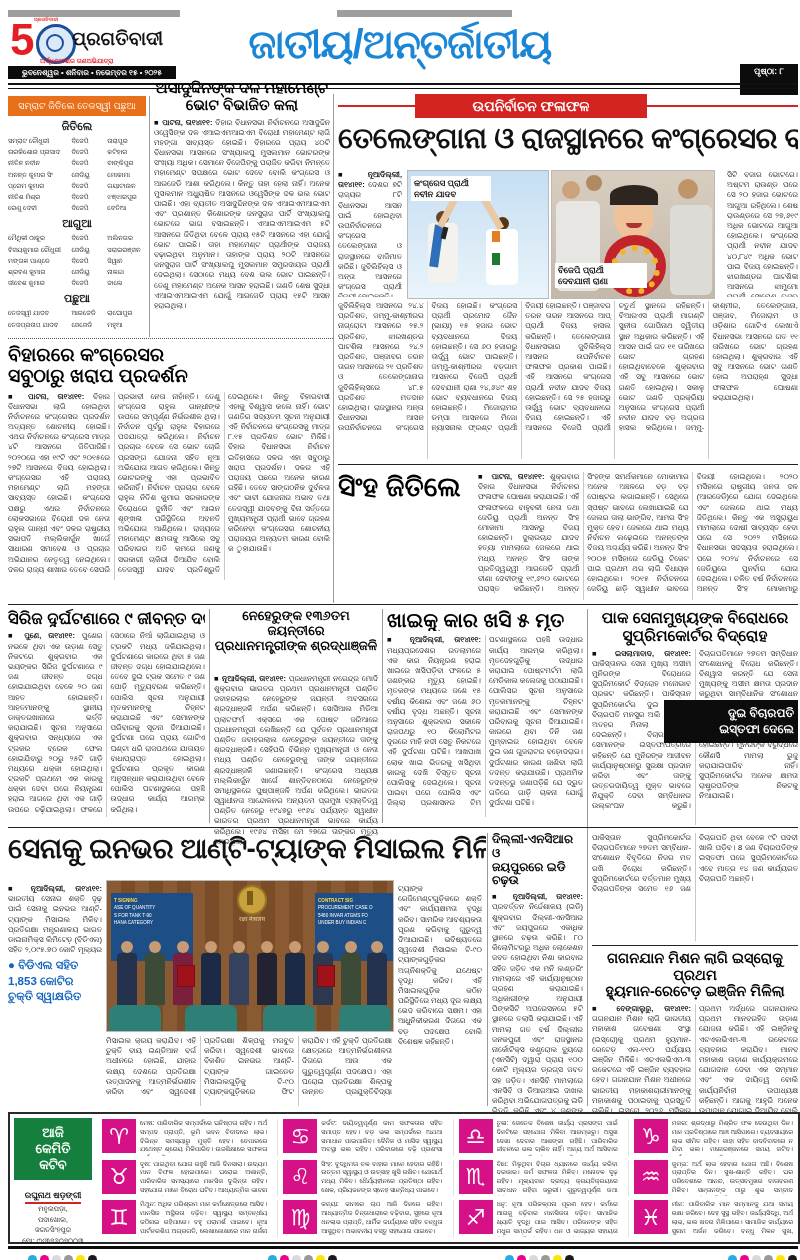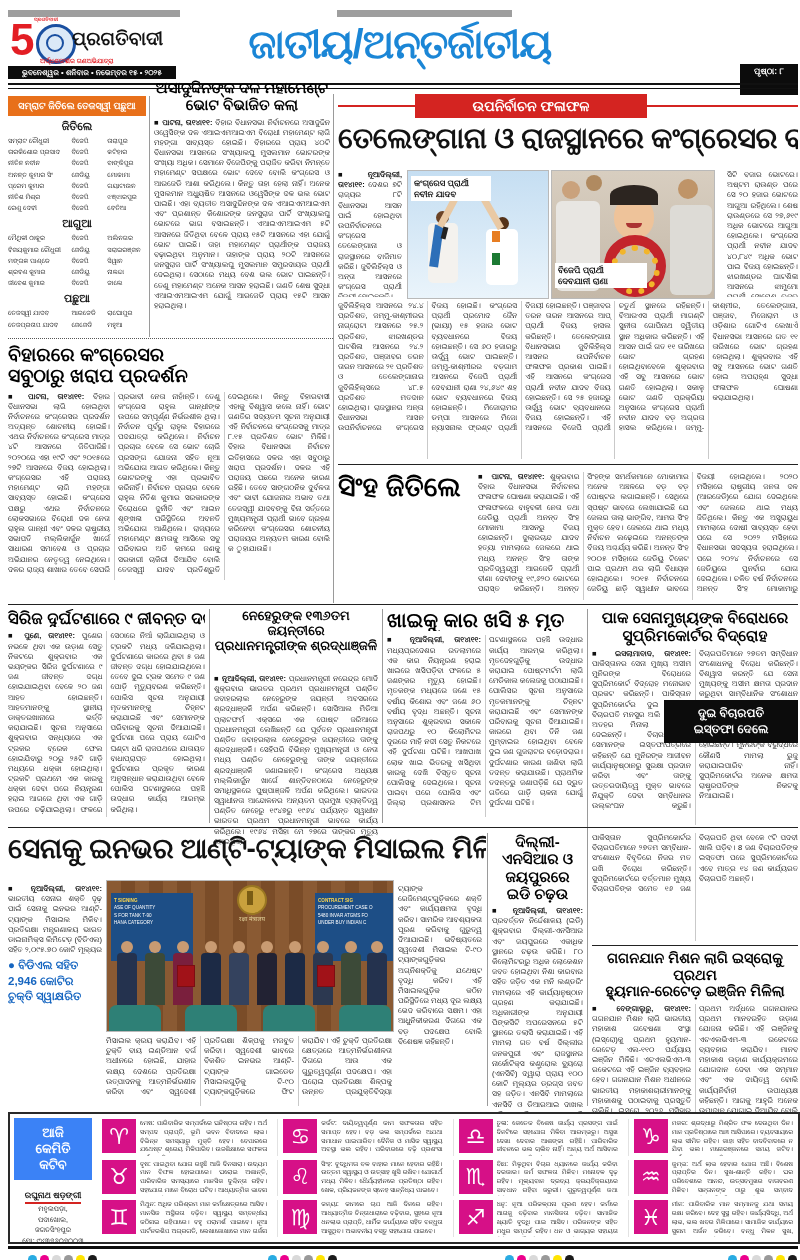--- a/index.html
+++ b/index.html
@@ -15,45 +15,45 @@
   .vr{position:absolute;width:0;border-left:1px solid #9a9a9a}
   .hr1{position:absolute;height:0;border-top:1px solid #222}
   .hd{font-weight:bold;color:#000;line-height:1.12}
   .graybar{position:absolute;top:10px;height:7px;background:#9e9e9e}
   .datebar{position:absolute;background:#0c0c0c;color:#fff;font-size:7.5px;line-height:13px;text-align:center;font-weight:bold}
   .pagebox{position:absolute;background:#0c0c0c;color:#fff;font-size:8.5px;line-height:15px;text-align:center;font-weight:bold}
   .sect-title{position:absolute;font-size:40px;font-weight:bold;letter-spacing:-1px;text-align:center;white-space:nowrap}
   .logo5{font-size:44px;font-weight:bold;color:#e31e24;line-height:1}
   .logo-ring{position:absolute;left:26px;top:6px;width:34px;height:34px;border:3px solid #1a4fa0;border-radius:50%;background:#dce9f7}
   .logo-ring i{position:absolute;left:7px;top:7px;width:14px;height:14px;border:2px solid #1a4fa0;border-radius:50%}
-  .orangehead{background:#e8701a;color:#fff;font-weight:bold;font-size:9.5px;text-align:center;padding:4px 2px}
+  .orangehead{background:#e8701a;color:#fff;font-weight:normal;font-size:9.5px;text-align:center;padding:4px 2px}
   .res-sec{font-weight:bold;font-size:11px;text-align:center;margin:4px 0 2px}
   .res-row{display:grid;grid-template-columns:46% 26% 28%;font-size:6.6px;line-height:1.7}
   .res-row span{overflow:hidden;white-space:nowrap}
   .redline{position:absolute;height:0;border-top:2px solid #d42421}
   .redbanner{position:absolute;background:#d42421;color:#fff;font-weight:bold;font-size:14px;text-align:center;line-height:24px}
   .bigheadline{position:absolute;font-weight:bold;font-size:29px;white-space:nowrap;overflow:hidden;letter-spacing:-0.5px}
   .photo{position:absolute;overflow:hidden;border:1px solid #b9b9b9}
   .cap{position:absolute;background:#fff;font-weight:bold;font-size:8.5px;line-height:1.25;padding:2px 3px}
   .ph1{background:linear-gradient(#c5def2,#eaf4fb)}
   .ph2{background:linear-gradient(#d8cec0,#c4b8a8)}
   .ph3{background:repeating-linear-gradient(90deg,#8a5a33 0 14px,#7a4c28 14px 28px)}
   .screen{position:absolute;background:#1d4e86;color:#fff;font-size:4.6px;line-height:1.6;padding:4px 3px;text-align:left;overflow:hidden}
   .emblem{position:absolute;width:26px;height:26px;border-radius:50%;background:#c9a13d;border:2px solid #9a7722}
   .emblem i{position:absolute;left:8px;top:4px;width:6px;height:14px;background:#7a5c14}
   .person{position:absolute;bottom:26px;width:24px;height:64px}
   .person::before{content:"";position:absolute;top:0;left:6px;width:12px;height:12px;border-radius:50%;background:#c99b72}
   .person::after{content:"";position:absolute;top:12px;left:2px;right:2px;bottom:0;background:var(--suit,#1c2a45);border-radius:4px 4px 0 0}
   .chair{position:absolute;bottom:0;width:52px;height:26px;background:#2e8076;border-radius:8px 8px 0 0}
   .folder{position:absolute;width:16px;height:20px;background:#a11218;border:1px solid #7d0d12}
-  .blackbox{position:absolute;background:#0c0c0c;color:#fff;font-weight:bold;font-size:12px;text-align:center;line-height:1.3;padding:6px 4px}
+  .blackbox{position:absolute;background:#0c0c0c;color:#fff;font-weight:bold;font-size:12px;text-align:right;line-height:1.3;padding:6px 4px}
   .bluehl{color:#1565c0;font-weight:bold;font-size:11.5px;line-height:1.35;margin:4px 0}
   .bluehl .dot{color:#1565c0}
   .horo{position:absolute;border:2px solid #2a2a2a;background:#fff}
-  .horo-blue{position:absolute;background:#3b82f6;color:#fff;font-weight:bold;font-size:13px;text-align:center;display:flex;flex-direction:column;justify-content:center}
+  .horo-blue{position:absolute;background:#15803d;color:#fff;font-weight:bold;font-size:13px;text-align:center;display:flex;flex-direction:column;justify-content:center}
   .zgrid{position:absolute;display:grid;grid-template-columns:repeat(4,1fr);grid-auto-rows:1fr;gap:4px 10px}
   .zitem{display:flex;gap:4px;overflow:hidden;border-left:1px solid #e2e2e2;padding-left:5px}
   .zitem:nth-child(4n+1){border-left:none;padding-left:0}
   .zicon{flex:0 0 34px;width:34px;height:34px;background:#d61087;color:#fff;font-size:22px;display:flex;align-items:center;justify-content:center;font-family:"DejaVu Sans",sans-serif}
   .ztext{font-size:6.4px;line-height:1.38;text-align:justify;overflow:hidden}
   .astro-name{font-weight:bold;font-size:8.5px;text-align:center;border-bottom:2px solid #d42421;display:inline-block;padding-bottom:1px}
   .astro-sm{font-size:7px;text-align:center;line-height:1.5}
   .dots span{display:inline-block;width:9px;height:9px;border-radius:50%;margin-right:3px;vertical-align:middle}
   .dots .c1{background:#29abe2}.dots .c2{background:#ec008c}.dots .c3{background:#d9d9d9}
   .dots .c4{background:#999999}.dots .c5{background:#ffe400}.dots .c6{background:#1a1a1a}
@@ -287,21 +287,21 @@
 </div>
 
 <div class="hr1" style="left:8px;top:827px;width:790px"></div>
 
 <div class="bigheadline" style="left:8px;top:833px;width:478px;height:44px;font-size:28px">ସେନାକୁ ଇନଭର ଆଣ୍ଟି-ଟ୍ୟାଙ୍କ ମିସାଇଲ ମିଳିବ</div>
 
 <div class="abs" style="left:8px;top:884px;width:94px;height:222px">
   <div class="bt" style="height:70px"><span class="dl">■ ନୂଆଦିଲ୍ଲୀ, ତା୧୪ା୧୧: </span><span>ଭାରତୀୟ ସେନାର ଶକ୍ତି ଦୃଢ଼ ପାଇଁ ସେନାକୁ ଇନଭର ଆଣ୍ଟି-ଟ୍ୟାଙ୍କ ମିସାଇଲ ମିଳିବ। ପ୍ରତିରକ୍ଷା ମନ୍ତ୍ରଣାଳୟ ଭାରତ ଡାଇନାମିକ୍ସ ଲିମିଟେଡ଼ (ବିଡିଏଲ) ସହିତ ୨,୦୯୫.୭୦ କୋଟି ମୂଲ୍ୟର ଏକ ବଡ଼ ଚୁକ୍ତି ସ୍ୱାକ୍ଷର କରିଛି। ଶୁକ୍ରବାର ନୂଆଦିଲ୍ଲୀର ସାଉଥ ବ୍ଲକରେ ପ୍ରତିରକ୍ଷା</span></div>
   <div class="bluehl">
     <span class="dot">●</span> <span>ବିଡିଏଲ ସହିତ</span><br>
-    <span>2,946 କୋଟିର</span><br>
+    <span>1,853 କୋଟିର</span><br>
     <span>ଚୁକ୍ତି ସ୍ୱାକ୍ଷରିତ</span>
   </div>
 </div>
 
 <div class="photo ph3" style="left:106px;top:880px;width:286px;height:150px">
   <div class="emblem" style="left:130px;top:4px">
       <i></i>
     </div>
   <div class="abs" style="left:110px;top:34px;width:70px;height:10px;color:#e8d9a0;font-size:6px;text-align:center;overflow:hidden">रक्षा मंत्रालय</div>
   <div class="screen" style="left:4px;top:12px;width:76px;height:60px">
@@ -336,21 +336,21 @@
 
 <div class="abs bt c3" style="left:106px;top:1036px;width:286px;height:70px">
   <span>ମିସାଇଲ କ୍ରୟ କରାଯିବ। ଏହି ଚୁକ୍ତି ବାୟ ଇଣ୍ଡିଆନ ବର୍ଗ ଅଧୀନରେ ହୋଇଛି, ଯାହାର ଲକ୍ଷ୍ୟ ଦେଶରେ ପ୍ରତିରକ୍ଷା ଉତ୍ପାଦନକୁ ଆତ୍ମନିର୍ଭରଶୀଳ କରିବା ଏବଂ ସ୍ୱଦେଶୀ ପ୍ରତିରକ୍ଷା ଶିଳ୍ପକୁ ମଜବୁତ କରିବା। ସ୍ୱଦେଶୀ ଭାବରେ ବିକଶିତ ଇନଭର ଆଣ୍ଟି-ଟ୍ୟାଙ୍କ ଗାଇଡେଡ ମିସାଇଲଗୁଡ଼ିକୁ ଟି-୯୦ ଟ୍ୟାଙ୍କଗୁଡ଼ିକରେ ଫିଟ କରାଯିବ। ଏହି ଚୁକ୍ତି ପ୍ରତିରକ୍ଷା କ୍ଷେତ୍ରରେ ଆତ୍ମନିର୍ଭରଶୀଳତା ଦିଗରେ ଆଉ ଏକ ଗୁରୁତ୍ୱପୂର୍ଣ୍ଣ ପଦକ୍ଷେପ। ଏହା ଘରୋଇ ପ୍ରତିରକ୍ଷା ଶିଳ୍ପକୁ ଉନ୍ନତ ପ୍ରଯୁକ୍ତିବିଦ୍ୟା ବିକାଶ କରିବାକୁ ଏବଂ ଦେଶ ମଧ୍ୟରେ ସାମରିକ ଆବଶ୍ୟକତା ପୂରଣ କରିବାକୁ ସକ୍ଷମ କରିବ। ଇନଭର ମିସାଇଲ ଟି-୯୦ ଟ୍ୟାଙ୍କଗୁଡ଼ିକର ଅଗ୍ନିଶକ୍ତିକୁ ଯଥେଷ୍ଟ ବୃଦ୍ଧି କରିବ। ଏହି ମିସାଇଲଗୁଡ଼ିକ କଠିନ ପରିସ୍ଥିତିରେ ମଧ୍ୟ ଦୂର ଲକ୍ଷ୍ୟ ଭେଦ କରିବାରେ ସକ୍ଷମ।</span>
 </div>
 <div class="abs bt" style="left:398px;top:884px;width:84px;height:222px">
   <span>ଟ୍ୟାଙ୍କ ରେଜିମେଣ୍ଟଗୁଡ଼ିକରେ ଶକ୍ତି ଏବଂ କାର୍ଯ୍ୟକ୍ଷମତା ବୃଦ୍ଧି କରିବ। ସାମରିକ ଆବଶ୍ୟକତା ପୂରଣ କରିବାକୁ ଗୁରୁତ୍ୱ ଦିଆଯାଇଛି। ଭବିଷ୍ୟତରେ ସ୍ୱଦେଶୀ ମିସାଇଲ ଟି-୯୦ ଟ୍ୟାଙ୍କଗୁଡ଼ିକର ଅଗ୍ନିଶକ୍ତିକୁ ଯଥେଷ୍ଟ ବୃଦ୍ଧି କରିବ। ଏହି ମିସାଇଲଗୁଡ଼ିକ କଠିନ ପରିସ୍ଥିତିରେ ମଧ୍ୟ ଦୂର ଲକ୍ଷ୍ୟ ଭେଦ କରିବାରେ ସକ୍ଷମ। ଏହା ଆଧୁନିକୀକରଣ ଦିଗରେ ଏକ ବଡ଼ ପଦକ୍ଷେପ ବୋଲି ବିଶେଷଜ୍ଞ କହିଛନ୍ତି।</span>
 </div>
 <div class="vr" style="left:487px;top:833px;height:273px"></div>
 
 <div class="abs" style="left:492px;top:833px;width:91px;height:273px">
-  <div class="hd minihead" style="font-size:15px;text-align:center">
+  <div class="hd minihead" style="font-size:12px;text-align:left">
     <div>ଦିଲ୍ଲୀ-ଏନସିଆର ଓ</div>
     <div>ଜୟପୁରରେ ଇଡି ଚଢ଼ଉ</div>
   </div>
   <div class="bt" style="margin-top:4px;height:236px">
     <span class="dl">■ ନୂଆଦିଲ୍ଲୀ, ତା୧୪ା୧୧: </span><span>ପ୍ରବର୍ତ୍ତନ ନିର୍ଦ୍ଦେଶାଳୟ (ଇଡି) ଶୁକ୍ରବାର ଦିଲ୍ଲୀ-ଏନସିଆର ଏବଂ ଜୟପୁରରେ ଏକାଧିକ ସ୍ଥାନରେ ଚଢ଼ଉ କରିଛି। ୮୦ କିଲୋମିଟରରୁ ଅଧିକ ଲୋକେଶନ ଜବତ ହୋଇଥିବା ନିଶା କାରବାର ସହିତ ଜଡ଼ିତ ଏକ ମନି ଲଣ୍ଡରିଂ ମାମଲାରେ ଏହି କାର୍ଯ୍ୟାନୁଷ୍ଠାନ ଗ୍ରହଣ କରାଯାଇଛି। ଅଧିକାରୀଙ୍କ ଅନୁଯାୟୀ ପିଙ୍କସିଟି ଅପରେସନରେ ୫ଟି ସ୍ଥାନରେ ତଲାସି କରାଯାଇଛି। ଏହି ମାମଲା ଗତ ବର୍ଷ ଦିଲ୍ଲୀର ଜନକପୁରୀ ଏବଂ ରାଜସ୍ଥାନର ନାର୍କୋଟିକ୍ସ କଣ୍ଟ୍ରୋଲ ବ୍ୟୁରୋ (ଏନସିବି) ଦ୍ୱାରା ପ୍ରାୟ ୧୦୦ କୋଟି ମୂଲ୍ୟର ଡ୍ରଗ୍ସ ଜବତ ସହ ଜଡ଼ିତ। ଏନସିବି ମାମଲାରେ ଏନସିବି ଓ ଡିଆରଆଇ ଦାଖଲ କରିଥିବା ଅଭିଯୋଗପତ୍ରକୁ ଇଡି ଭିତ୍ତି କରିଛି ଏବଂ ୪ ଜଣଙ୍କୁ ଅଟକ ରଖି ଜେରା କରିଛି। ଅଧିକାରୀଙ୍କ ଅନୁଯାୟୀ ଜବତ ସମ୍ପତ୍ତି, ଇଲେକ୍ଟ୍ରୋନିକ୍ସ ଉପକରଣ ତଥା ଦସ୍ତାବିଜକୁ ଯାଞ୍ଚ କରାଯାଉଛି। ଏହି ମାମଲାରେ ଆହୁରି ଗିରଫ ହେବାର ସମ୍ଭାବନା ଥିବା କୁହାଯାଉଛି। ତଦନ୍ତ ଜାରି ରହିଛି।</span>
   </div>
 </div>
 
 <div class="abs bt c2" style="left:592px;top:833px;width:206px;height:108px">
   <span>ପାକିସ୍ତାନ ସୁପ୍ରିମକୋର୍ଟର ବିଚାରପତିମାନେ ୨୭ତମ ସମ୍ବିଧାନ-ସଂଶୋଧନ ବିବୃତିରେ ନିଜର ମତ ରଖି ବିରୋଧ କରିଛନ୍ତି। ସୁପ୍ରିମକୋର୍ଟରେ ବର୍ତ୍ତମାନ ମୁଖ୍ୟ ବିଚାରପତିଙ୍କ ସମେତ ୧୬ ଜଣ ବିଚାରପତି ଥିବା ବେଳେ ୯ଟି ପଦବୀ ଖାଲି ପଡ଼ିବ। 8 ଜଣ ବିଚାରପତିଙ୍କ ଇସ୍ତଫା ପରେ ସୁପ୍ରିମକୋର୍ଟରେ ଏବେ ମାତ୍ର ୧୪ ଜଣ କାର୍ଯ୍ୟରତ ବିଚାରପତି ଅଛନ୍ତି।</span>

